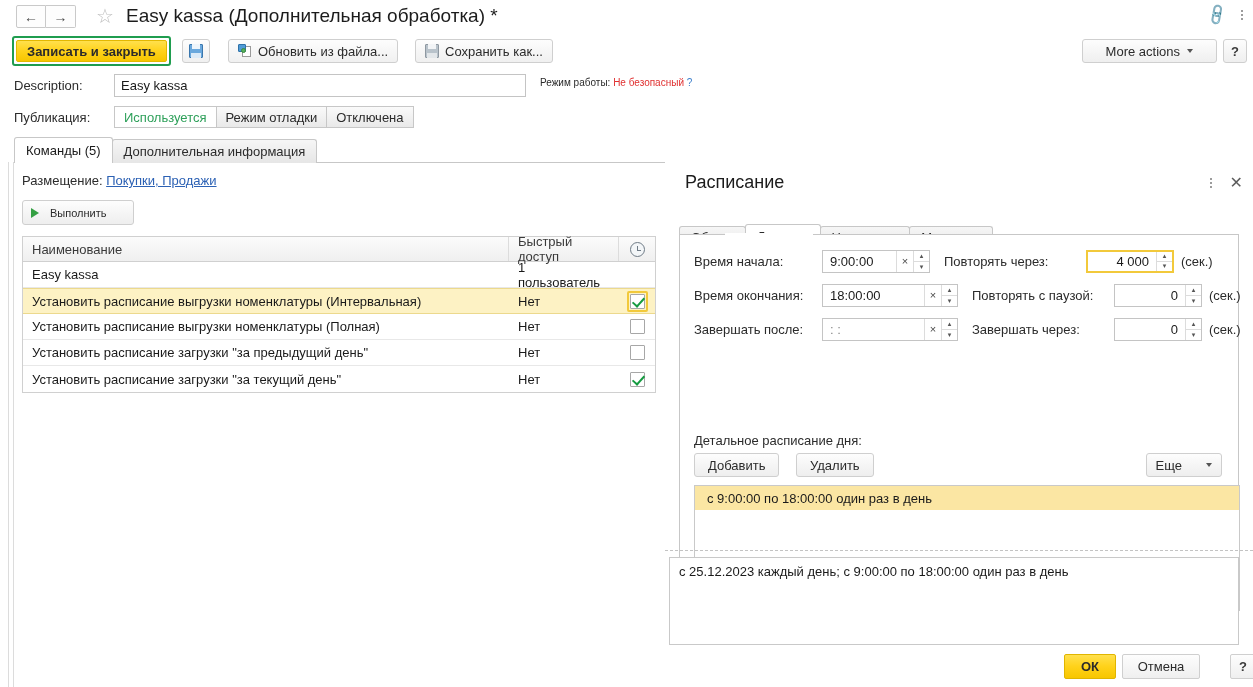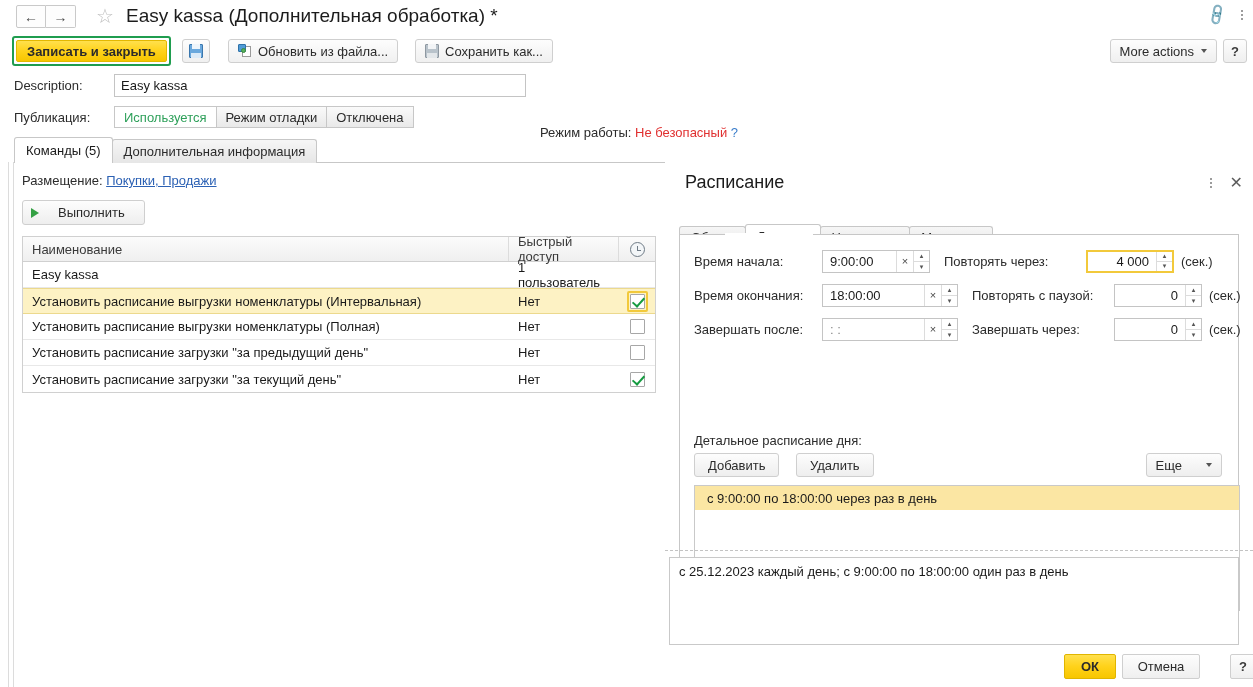--- a/index.html
+++ b/index.html
@@ -49,21 +49,21 @@
   .tbtn {
     position:absolute; top:5px; height:24px; border:1px solid #cfcfcf; border-radius:3px;
     background: linear-gradient(to bottom,#fdfdfd,#f0f0f0);
     display:flex; align-items:center; gap:6px; padding:0 9px; cursor:pointer;
     font-size:13px; color:#2b2b2b; white-space:nowrap;
   }
   .tbtn.iconly { padding:0 6px; }
   .more-actions {
     position:absolute; right:36px; top:5px; height:24px; border:1px solid #cfcfcf; border-radius:3px;
     background: linear-gradient(to bottom,#fdfdfd,#efefef);
-    display:flex; align-items:center; gap:7px; padding:0 9px; cursor:pointer; font-size:13px; color:#2b2b2b;
+    display:flex; align-items:center; gap:7px; padding:0 23px; cursor:pointer; font-size:13px; color:#2b2b2b;
   }
   .helpbtn {
     position:absolute; right:6px; top:5px; width:24px; height:24px; border:1px solid #cfcfcf;
     border-radius:3px; background: linear-gradient(to bottom,#fdfdfd,#efefef);
     display:flex; align-items:center; justify-content:center; font-weight:bold; font-size:13px;
     color:#3a3a3a; cursor:pointer;
   }
   .caret { width:0;height:0;border-left:3.5px solid transparent;border-right:3.5px solid transparent;border-top:4px solid #555; }
 
   
@@ -81,21 +81,21 @@
   .pagesicon .p3 { position:absolute; left:3px; top:4px; width:5px; height:5px; background:#55b05a; border-radius:50%; border:1px solid #3a8a3f;}
 
   
   .row-desc { position:absolute; left:0; top:74px; width:1253px; height:24px; }
   .lbl-static { position:absolute; font-size:13px; color:#2b2b2b; }
   .input-desc {
     position:absolute; left:114px; top:0px; width:412px; height:23px;
     border:1px solid #c4c4c4; background:#fff; padding:0 6px; font-size:13px; color:#1a1a1a;
     font-family:"Liberation Sans", sans-serif;
   }
-  .workmode { position:absolute; left:540px; top:3px; font-size:13px; color:#2b2b2b; white-space:nowrap;margin-top:48px; }
+  .workmode { position:absolute; left:540px; top:3px; font-size:10px; color:#2b2b2b; white-space:nowrap; }
   .workmode .danger { color:#e03030; }
   .workmode .qm { color:#3b7ecb; cursor:pointer; }
 
   
   .row-pub { position:absolute; left:0; top:106px; width:1253px; height:24px; }
   .seg { position:absolute; left:114px; top:0; display:flex; }
   .seg-item {
     height:22px; border:1px solid #c7c7c7; background:linear-gradient(to bottom,#fafafa,#e9e9e9);
     display:flex; align-items:center; padding:0 9px; font-size:13px; color:#2b2b2b; cursor:pointer;
     margin-left:-1px;
@@ -117,22 +117,22 @@
 
   
   .leftpane { position:absolute; left:8px; top:162px; width:652px; height:525px; border-left:1px solid #dcdcdc; }
   .leftpane2 { position:absolute; left:13px; top:162px; width:647px; height:525px; border-left:1px solid #dcdcdc; }
 
   .placement { position:absolute; left:22px; top:173px; font-size:13px; color:#2b2b2b; }
   .placement a { color:#2c61b4; text-decoration:underline; cursor:pointer; }
 
   .btn-exec {
     position:absolute; left:22px; top:200px; height:25px; border:1px solid #cfcfcf; border-radius:3px;
-    background:linear-gradient(to bottom,#fdfdfd,#eeeeee); display:flex; align-items:center; gap:19px;
-    padding:0 19px 0 8px; font-size:13px; color:#2b2b2b; cursor:pointer;
+    background:linear-gradient(to bottom,#fdfdfd,#eeeeee); display:flex; align-items:center; gap:11px;
+    padding:0 27px 0 8px; font-size:11px; color:#2b2b2b; cursor:pointer;
   }
   .play { width:0;height:0;border-left:8px solid #34a043;border-top:5px solid transparent;border-bottom:5px solid transparent; }
 
   
   .table { position:absolute; left:22px; top:236px; width:634px; border:1px solid #d0d0d0; background:#fff; }
   .thead { display:flex; height:25px; background:linear-gradient(to bottom,#fbfbfb,#efefef); border-bottom:1px solid #d0d0d0; }
   .th { display:flex; align-items:center; font-size:13px; color:#3a3a3a; padding:0 9px; }
   .th.name { width:486px; border-right:1px solid #dcdcdc; }
   .th.qa { width:110px; border-right:1px solid #dcdcdc; }
   .th.clock { width:36px; justify-content:center; padding:0; }
@@ -470,21 +470,21 @@
       <div class="detail-lbl">Детальное расписание дня:</div>
 
       <div class="dbtn" style="left:14px;">Добавить</div>
       <div class="dbtn" style="left:116px;">Удалить</div>
       <div class="morebtn">
         <span>Еще</span>
         <span class="caret"></span>
       </div>
 
       <div class="listbox">
-        <div class="listrow-sel">с 9:00:00 по 18:00:00 через раз в день</div>
+        <div class="listrow-sel">с 9:00:00 по 18:00:00 один раз в день</div>
       </div>
     </div>
 
     <div class="rp-body-mask"></div>
 
     <div class="dashed-sep"></div>
 
     <div class="summary">с 25.12.2023 каждый день; с 9:00:00 по 18:00:00 один раз в день</div>
 
     <div class="footer">

